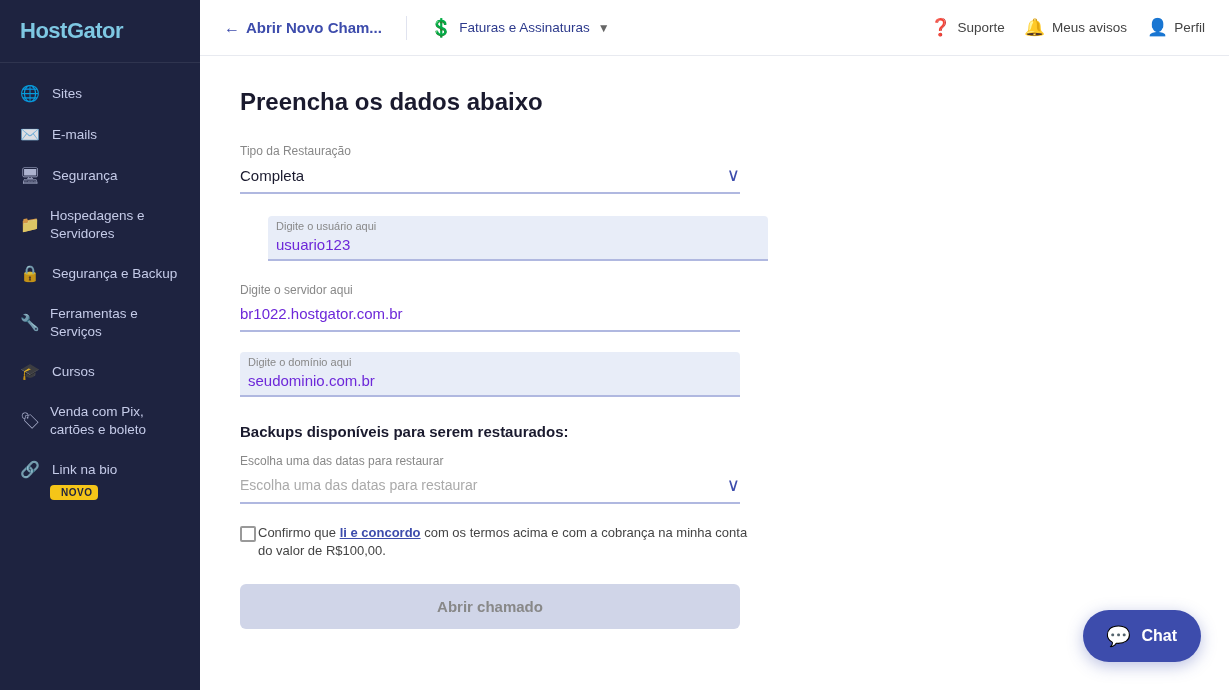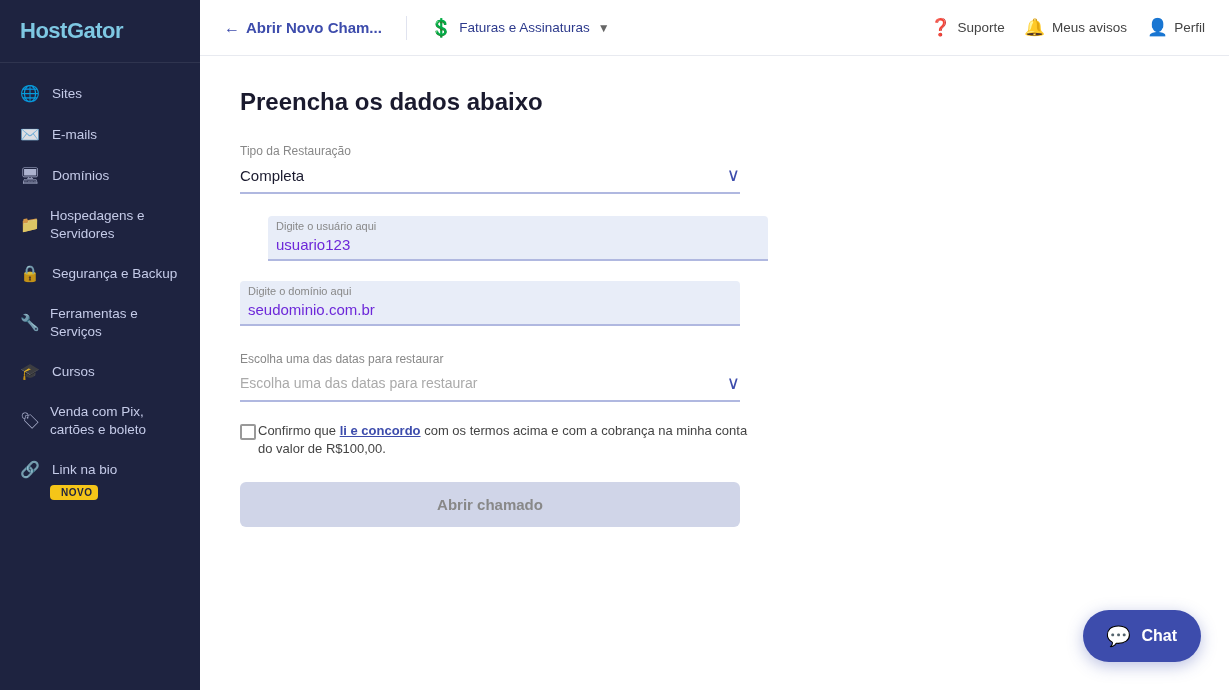--- a/index.html
+++ b/index.html
@@ -260,21 +260,21 @@
     <div class="sidebar-item">
       <span class="icon">🌐</span>
       <span class="sidebar-item-label">Sites</span>
     </div>
     <div class="sidebar-item">
       <span class="icon">✉️</span>
       <span class="sidebar-item-label">E-mails</span>
     </div>
     <div class="sidebar-item">
       <span class="icon">🖥</span>
-      <span class="sidebar-item-label">Domínios</span>
+      <span class="sidebar-item-label">Segurança</span>
     </div>
     <div class="sidebar-item">
       <span class="icon">📁</span>
       <span class="sidebar-item-label">Hospedagens e Servidores</span>
     </div>
     <div class="sidebar-item">
       <span class="icon">🔒</span>
       <span class="sidebar-item-label">Segurança e Backup</span>
     </div>
     <div class="sidebar-item">
@@ -342,29 +342,36 @@
       </div>
     </div>
 
     <div class="form-section" style="margin-top:22px;padding-left:28px;">
       <div class="input-wrapper input-highlighted">
         <span class="field-label" style="font-size:11px;color:#888;margin-bottom:2px;display:block;">Digite o usuário aqui</span>
         <input type="text" style="background: transparent;" value="usuario123">
       </div>
     </div>
 
+    <div class="form-section" style="margin-top:22px;">
+      <div class="input-wrapper">
+        <span class="field-label">Digite o servidor aqui</span>
+        <input type="text" value="br1022.hostgator.com.br" style="">
+      </div>
+    </div>
 
     <div class="form-section" style="margin-top:14px;">
       <div class="input-wrapper input-highlighted">
         <span class="field-label" style="font-size:11px;color:#888;margin-bottom:2px;display:block;">Digite o domínio aqui</span>
         <input type="text" style="background: transparent;" value="seudominio.com.br">
       </div>
     </div>
 
     <div class="form-section" style="margin-top:26px;">
+      <div class="backups-title">Backups disponíveis para serem restaurados:</div>
       <span class="field-label">Escolha uma das datas para restaurar</span>
       <div class="dropdown-wrapper cursor-area">
         <div class="dropdown-value">
           <span>Escolha uma das datas para restaurar</span>
           <span style="color:#3d4cac;font-size:18px;">∨</span>
         </div>
       </div>
     </div>
 
     <div class="confirm-row">

